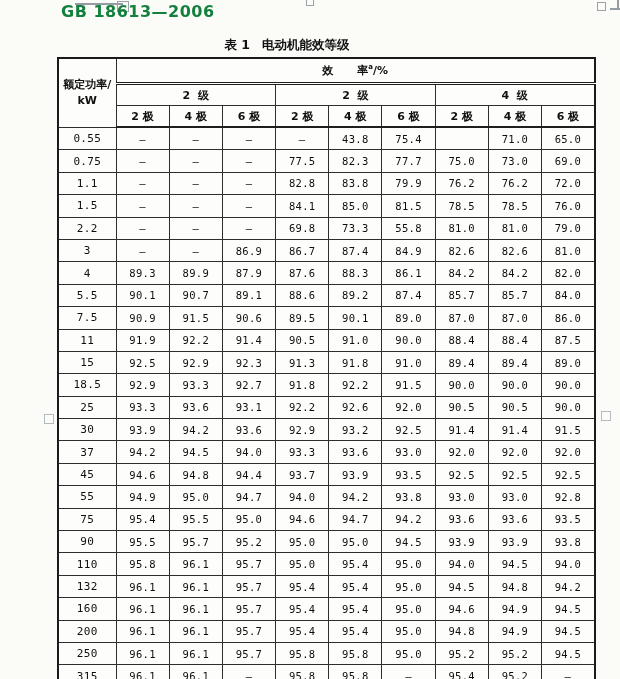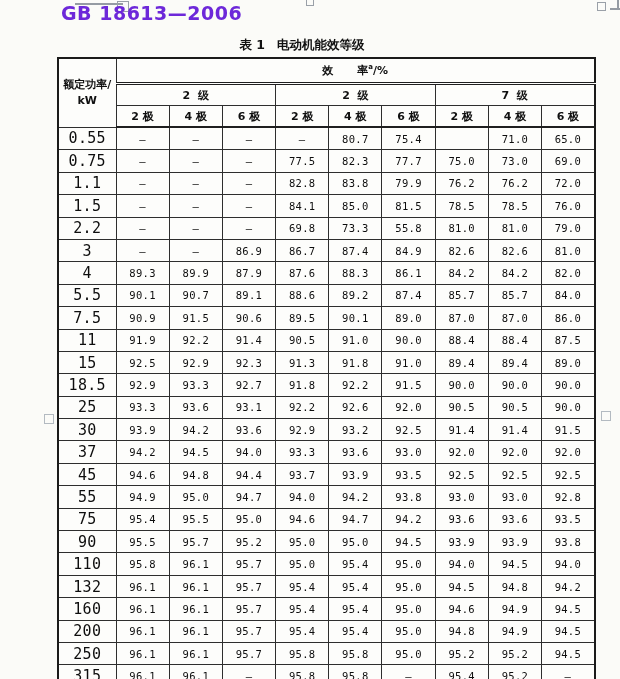--- a/index.html
+++ b/index.html
@@ -9,27 +9,27 @@
     position:relative;
     overflow:hidden;
     font-family:"DejaVu Sans","Liberation Sans",sans-serif;
     color:#151515;
   }
   .page{position:absolute;inset:0;}
 
   
   .doc-code{
     position:absolute;left:61px;top:2px;
-    font-size:19px;font-weight:bold;letter-spacing:0.5px;
-    color:#6d28d9;
+    font-size:16px;font-weight:bold;letter-spacing:0.5px;
+    color:#15803d;
   }
 
   
   .table-title{
-    position:absolute;left:72px;top:37px;width:460px;
+    position:absolute;left:57px;top:37px;width:460px;
     text-align:center;font-size:12.5px;font-weight:bold;color:#111;
     white-space:pre;
   }
   .table-title .cap-label{margin-right:12px;}
 
   
   table.eff{
     position:absolute;left:57px;top:57px;
     width:537px;
     border-collapse:collapse;table-layout:fixed;
@@ -52,21 +52,21 @@
   tr.r3 th{height:20px;border-bottom:2px solid #1f1f1f;text-align:center;}
   th.power-h{font-size:10.5px;line-height:1.45;}
   .eff-gap{display:inline-block;width:24px;}
   sup.hdr-sup{font-size:7px;vertical-align:super;line-height:0;}
 
   table.eff tbody td{
     height:21.4px;
     font-family:"DejaVu Sans Mono","Liberation Mono",monospace;
     font-size:10.5px;color:#0e0e0e;letter-spacing:0.3px;
   }
-  table.eff tbody td.power{font-size:15px;}
+  table.eff tbody td.power{font-size:11px;}
 
   
   .mark{position:absolute;box-sizing:border-box;}
   .m-line{background:#959ba3;}
   .m-box{border:1.5px solid #9aa0a8;background:transparent;}
   .m-box-light{border:1.5px solid #b3bac1;background:transparent;}
 </style>
 </head>
 <body>
 
@@ -99,42 +99,42 @@
         <col class="c-val">
     </colgroup>
     <thead>
       <tr class="r1">
         <th rowspan="3" class="power-h"><span>额定功率/</span><br><span>kW</span></th>
         <th colspan="9" class="eff-h"><span>效</span><span class="eff-gap"></span><span>率</span><sup class="hdr-sup">a</sup><span>/%</span></th>
       </tr>
       <tr class="r2">
         <th colspan="3">2  级</th>
         <th colspan="3">2  级</th>
-        <th colspan="3">7  级</th>
+        <th colspan="3">4  级</th>
       </tr>
       <tr class="r3">
         <th>2 极</th>
         <th>4 极</th>
         <th>6 极</th>
         <th>2 极</th>
         <th>4 极</th>
         <th>6 极</th>
         <th>2 极</th>
         <th>4 极</th>
         <th>6 极</th>
       </tr>
     </thead>
     <tbody>
         <tr>
           <td class="power">0.55</td>
           <td>—</td>
           <td>—</td>
           <td>—</td>
           <td>—</td>
-          <td>80.7</td>
+          <td>43.8</td>
           <td>75.4</td>
           <td></td>
           <td>71.0</td>
           <td>65.0</td>
         </tr>
         <tr>
           <td class="power">0.75</td>
           <td>—</td>
           <td>—</td>
           <td>—</td>

